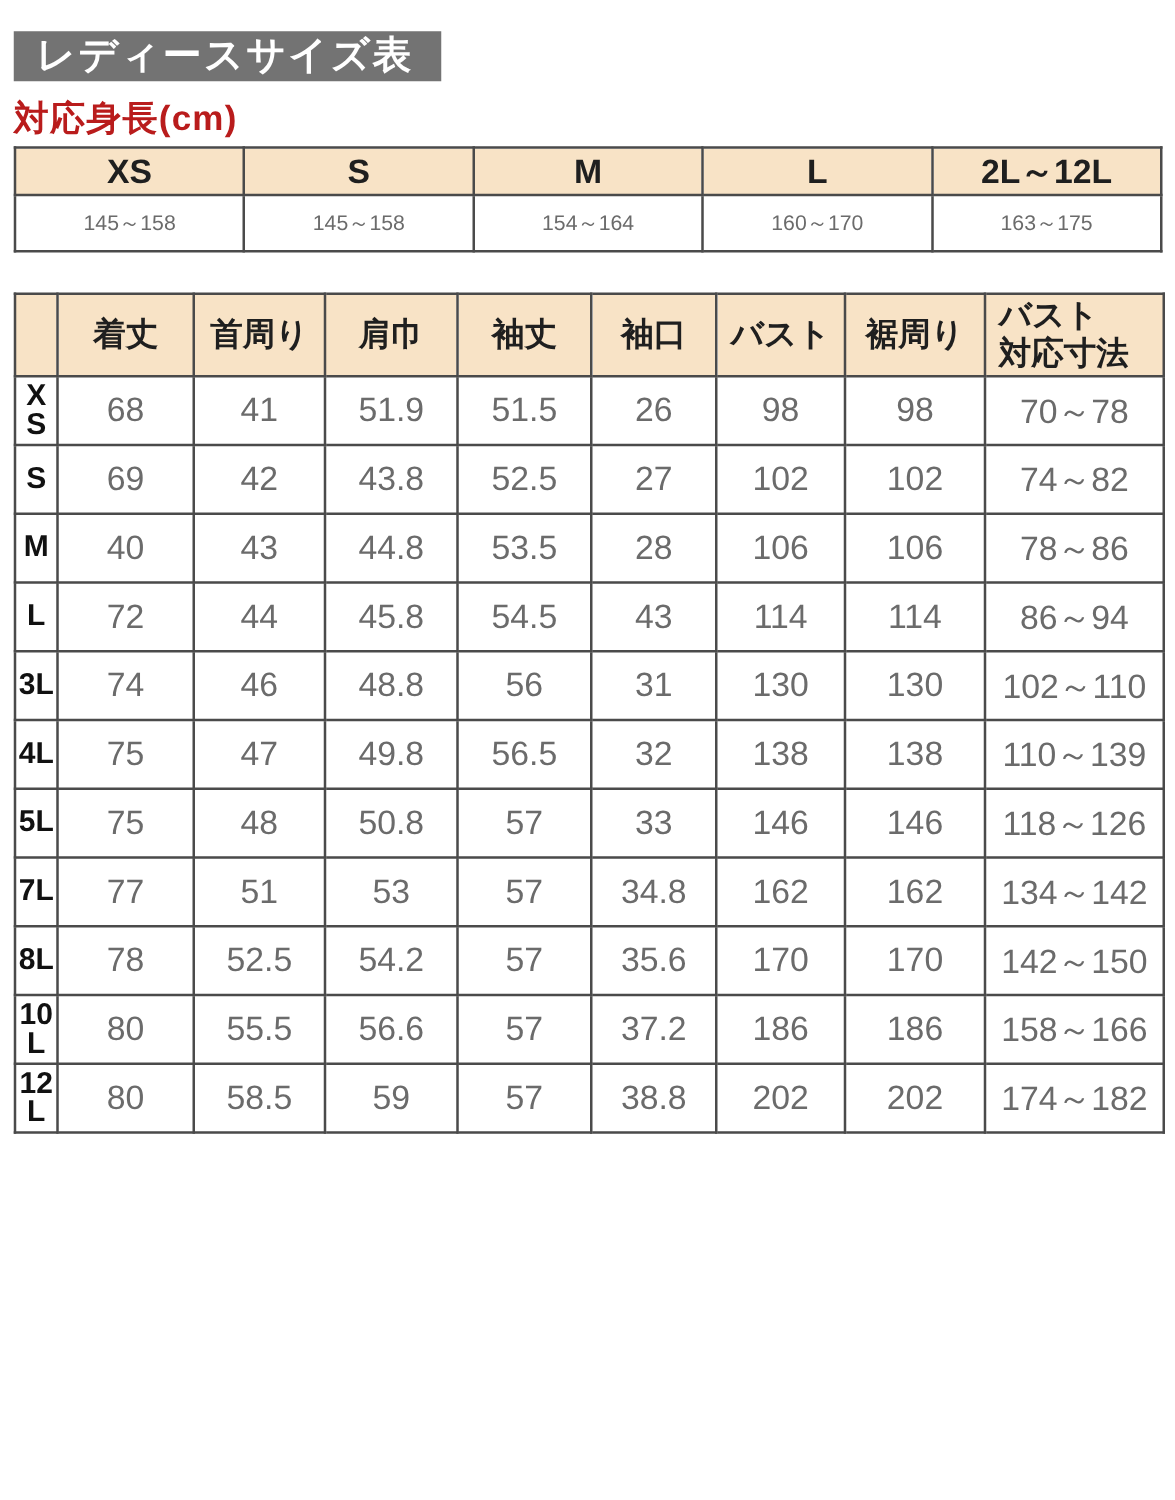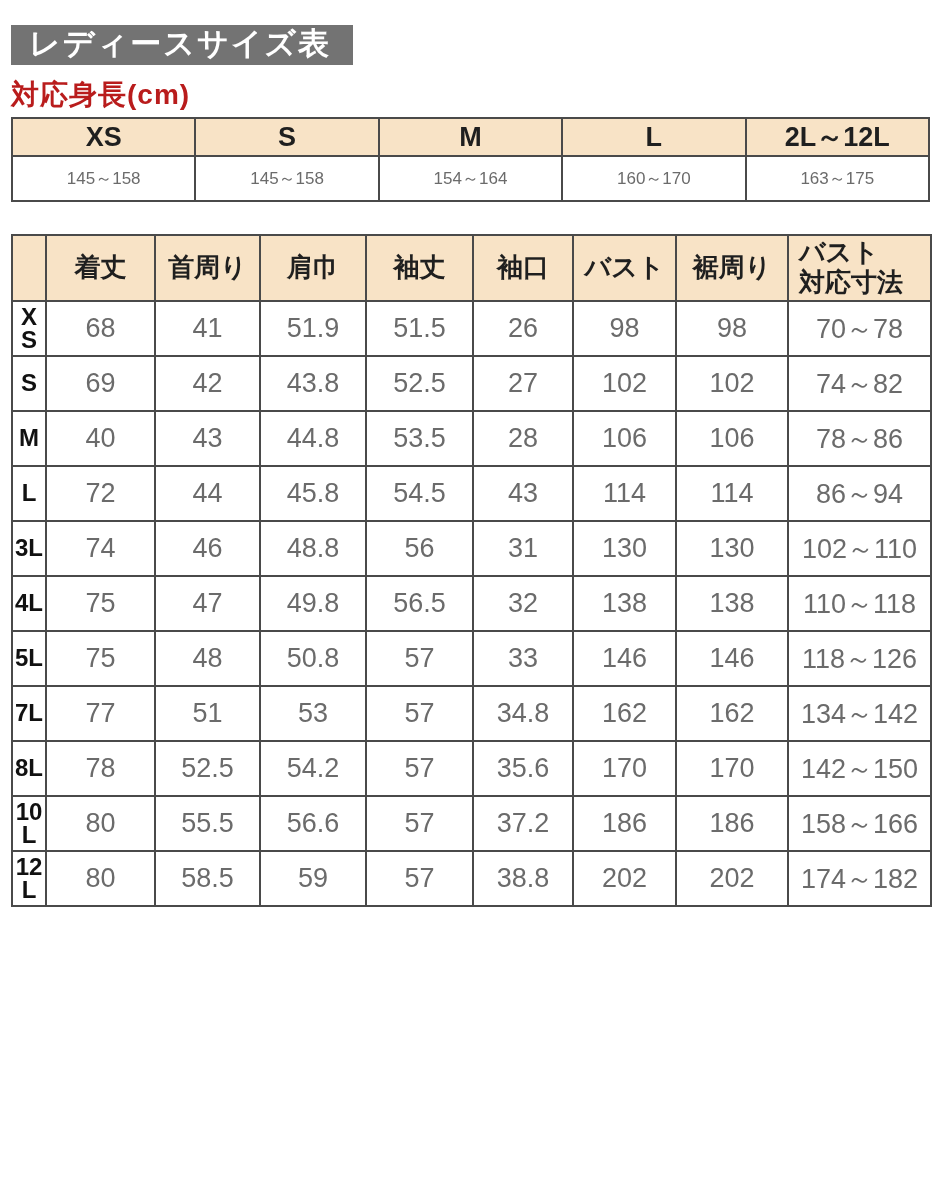--- a/index.html
+++ b/index.html
@@ -231,21 +231,21 @@
         <td class="size-cell">
             <div class="size-label">4L</div>
           </td>
         <td>75</td>
         <td>47</td>
         <td>49.8</td>
         <td>56.5</td>
         <td>32</td>
         <td>138</td>
         <td>138</td>
-        <td>110～118</td>
+        <td>110～139</td>
       </tr>
 
       <tr>
         <td class="size-cell">
             <div class="size-label">5L</div>
           </td>
         <td>75</td>
         <td>48</td>
         <td>50.8</td>
         <td>57</td>

